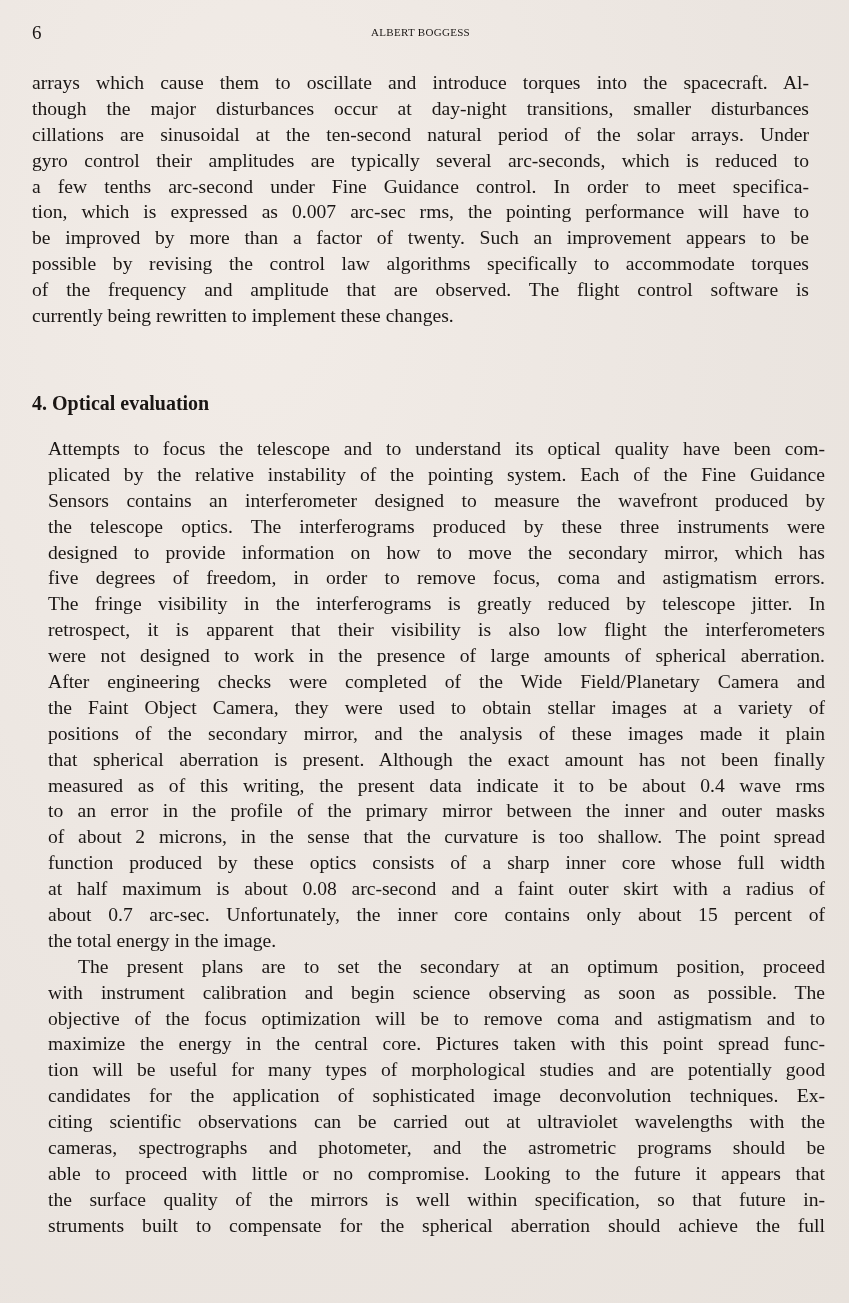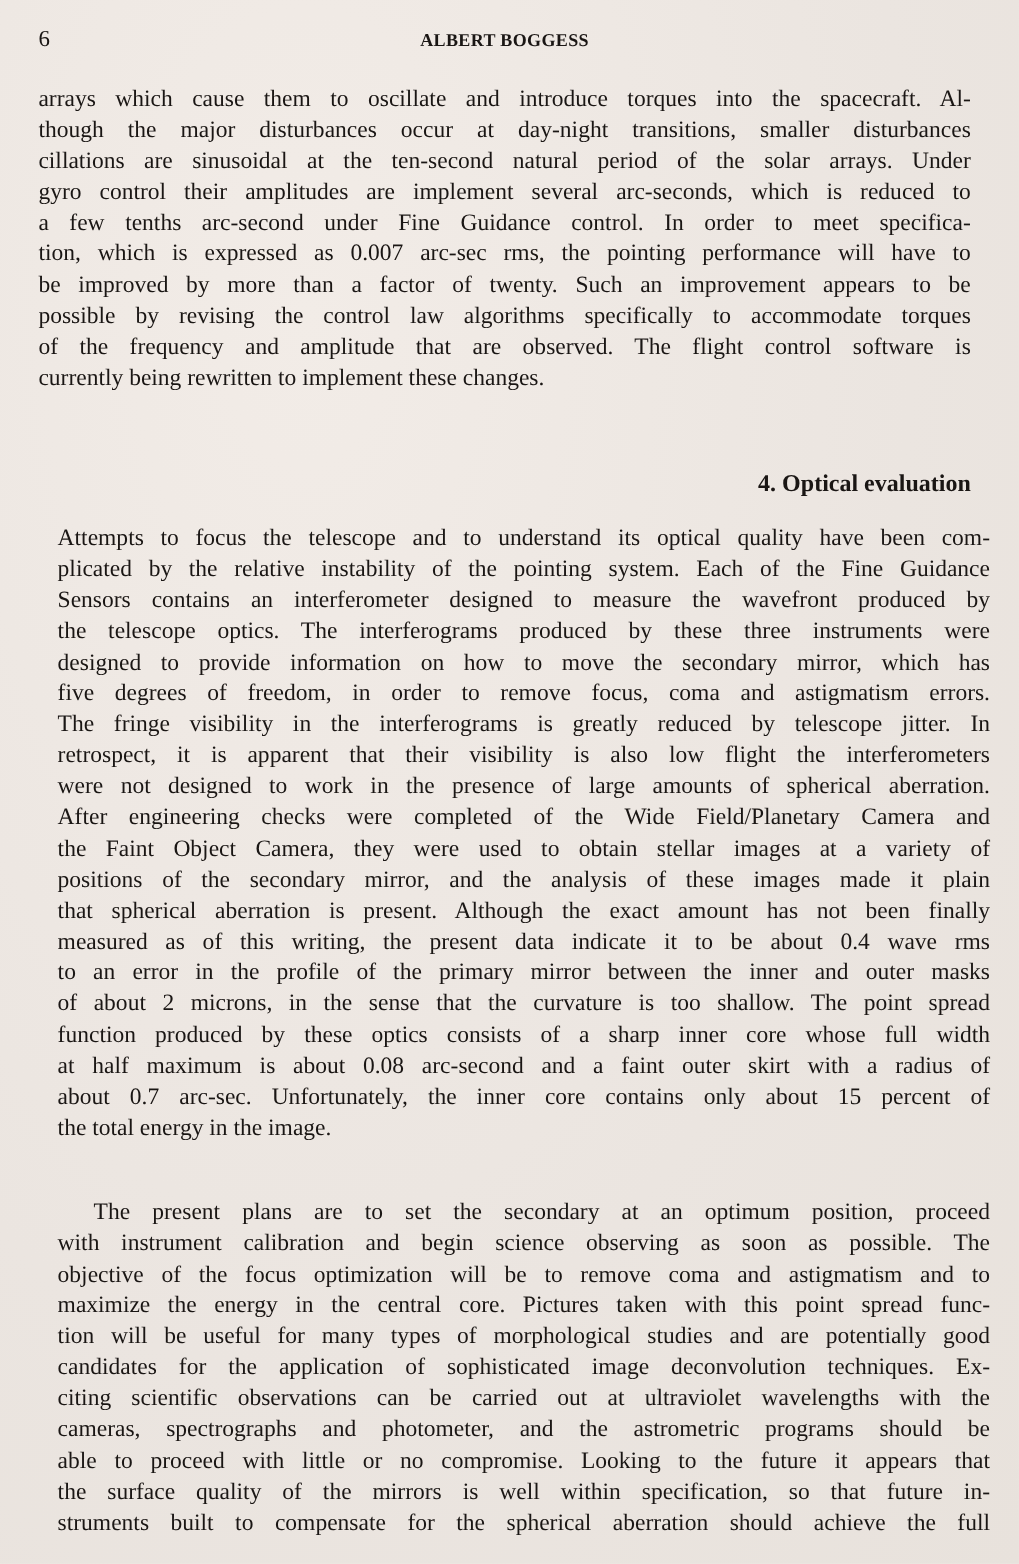--- a/index.html
+++ b/index.html
@@ -36,23 +36,22 @@
       left: 0;
       top: 0;
       font-size: 19px;
     }
     .header-author {
       position: absolute;
       left: 0;
       right: 0;
       top: 4px;
       text-align: center;
-      font-size: 15px;
+      font-size: 11px;
       letter-spacing: 0.3px;
-      font-weight: bold;
     }
     .body-text {
       font-family: "Liberation Serif", serif;
       font-size: 19.6px;
       line-height: 25.9px;
       text-align: justify;
       text-align-last: justify;
       margin: 0;
     }
     .line {
@@ -60,34 +59,33 @@
       height: 25.9px;
       white-space: nowrap;
       text-align: justify;
       text-align-last: justify;
     }
     .line.last {
       text-align-last: left;
     }
     .line.indent {
       text-indent: 30px;
-      margin-top: 44px;
     }
     .block1 {
       position: absolute;
       top: 70px;
       left: 0;
       width: 777px;
     }
     .section-heading {
       position: absolute;
       top: 392px;
       left: 0;
       width: 777px;
-      text-align: right;
+      text-align: left;
       font-family: "Liberation Serif", serif;
       font-weight: bold;
       font-size: 20px;
     }
     .block2 {
       position: absolute;
       top: 436px;
       left: 16px;
       width: 777px;
     }
@@ -99,21 +97,21 @@
 
   <div class="running-head">
     <span class="page-number">6</span>
     <span class="header-author">ALBERT BOGGESS</span>
   </div>
 
   <div class="block1 body-text">
     <span class="line">arrays which cause them to oscillate and introduce torques into the spacecraft. Al-</span>
     <span class="line">though the major disturbances occur at day-night transitions, smaller disturbances</span>
     <span class="line">cillations are sinusoidal at the ten-second natural period of the solar arrays. Under</span>
-    <span class="line">gyro control their amplitudes are implement several arc-seconds, which is reduced to</span>
+    <span class="line">gyro control their amplitudes are typically several arc-seconds, which is reduced to</span>
     <span class="line">a few tenths arc-second under Fine Guidance control. In order to meet specifica-</span>
     <span class="line">tion, which is expressed as 0.007 arc-sec rms, the pointing performance will have to</span>
     <span class="line">be improved by more than a factor of twenty. Such an improvement appears to be</span>
     <span class="line">possible by revising the control law algorithms specifically to accommodate torques</span>
     <span class="line">of the frequency and amplitude that are observed. The flight control software is</span>
     <span class="line last">currently being rewritten to implement these changes.</span>
   </div>
 
   <h2 class="section-heading" style="margin:0;">4. Optical evaluation</h2>
 

